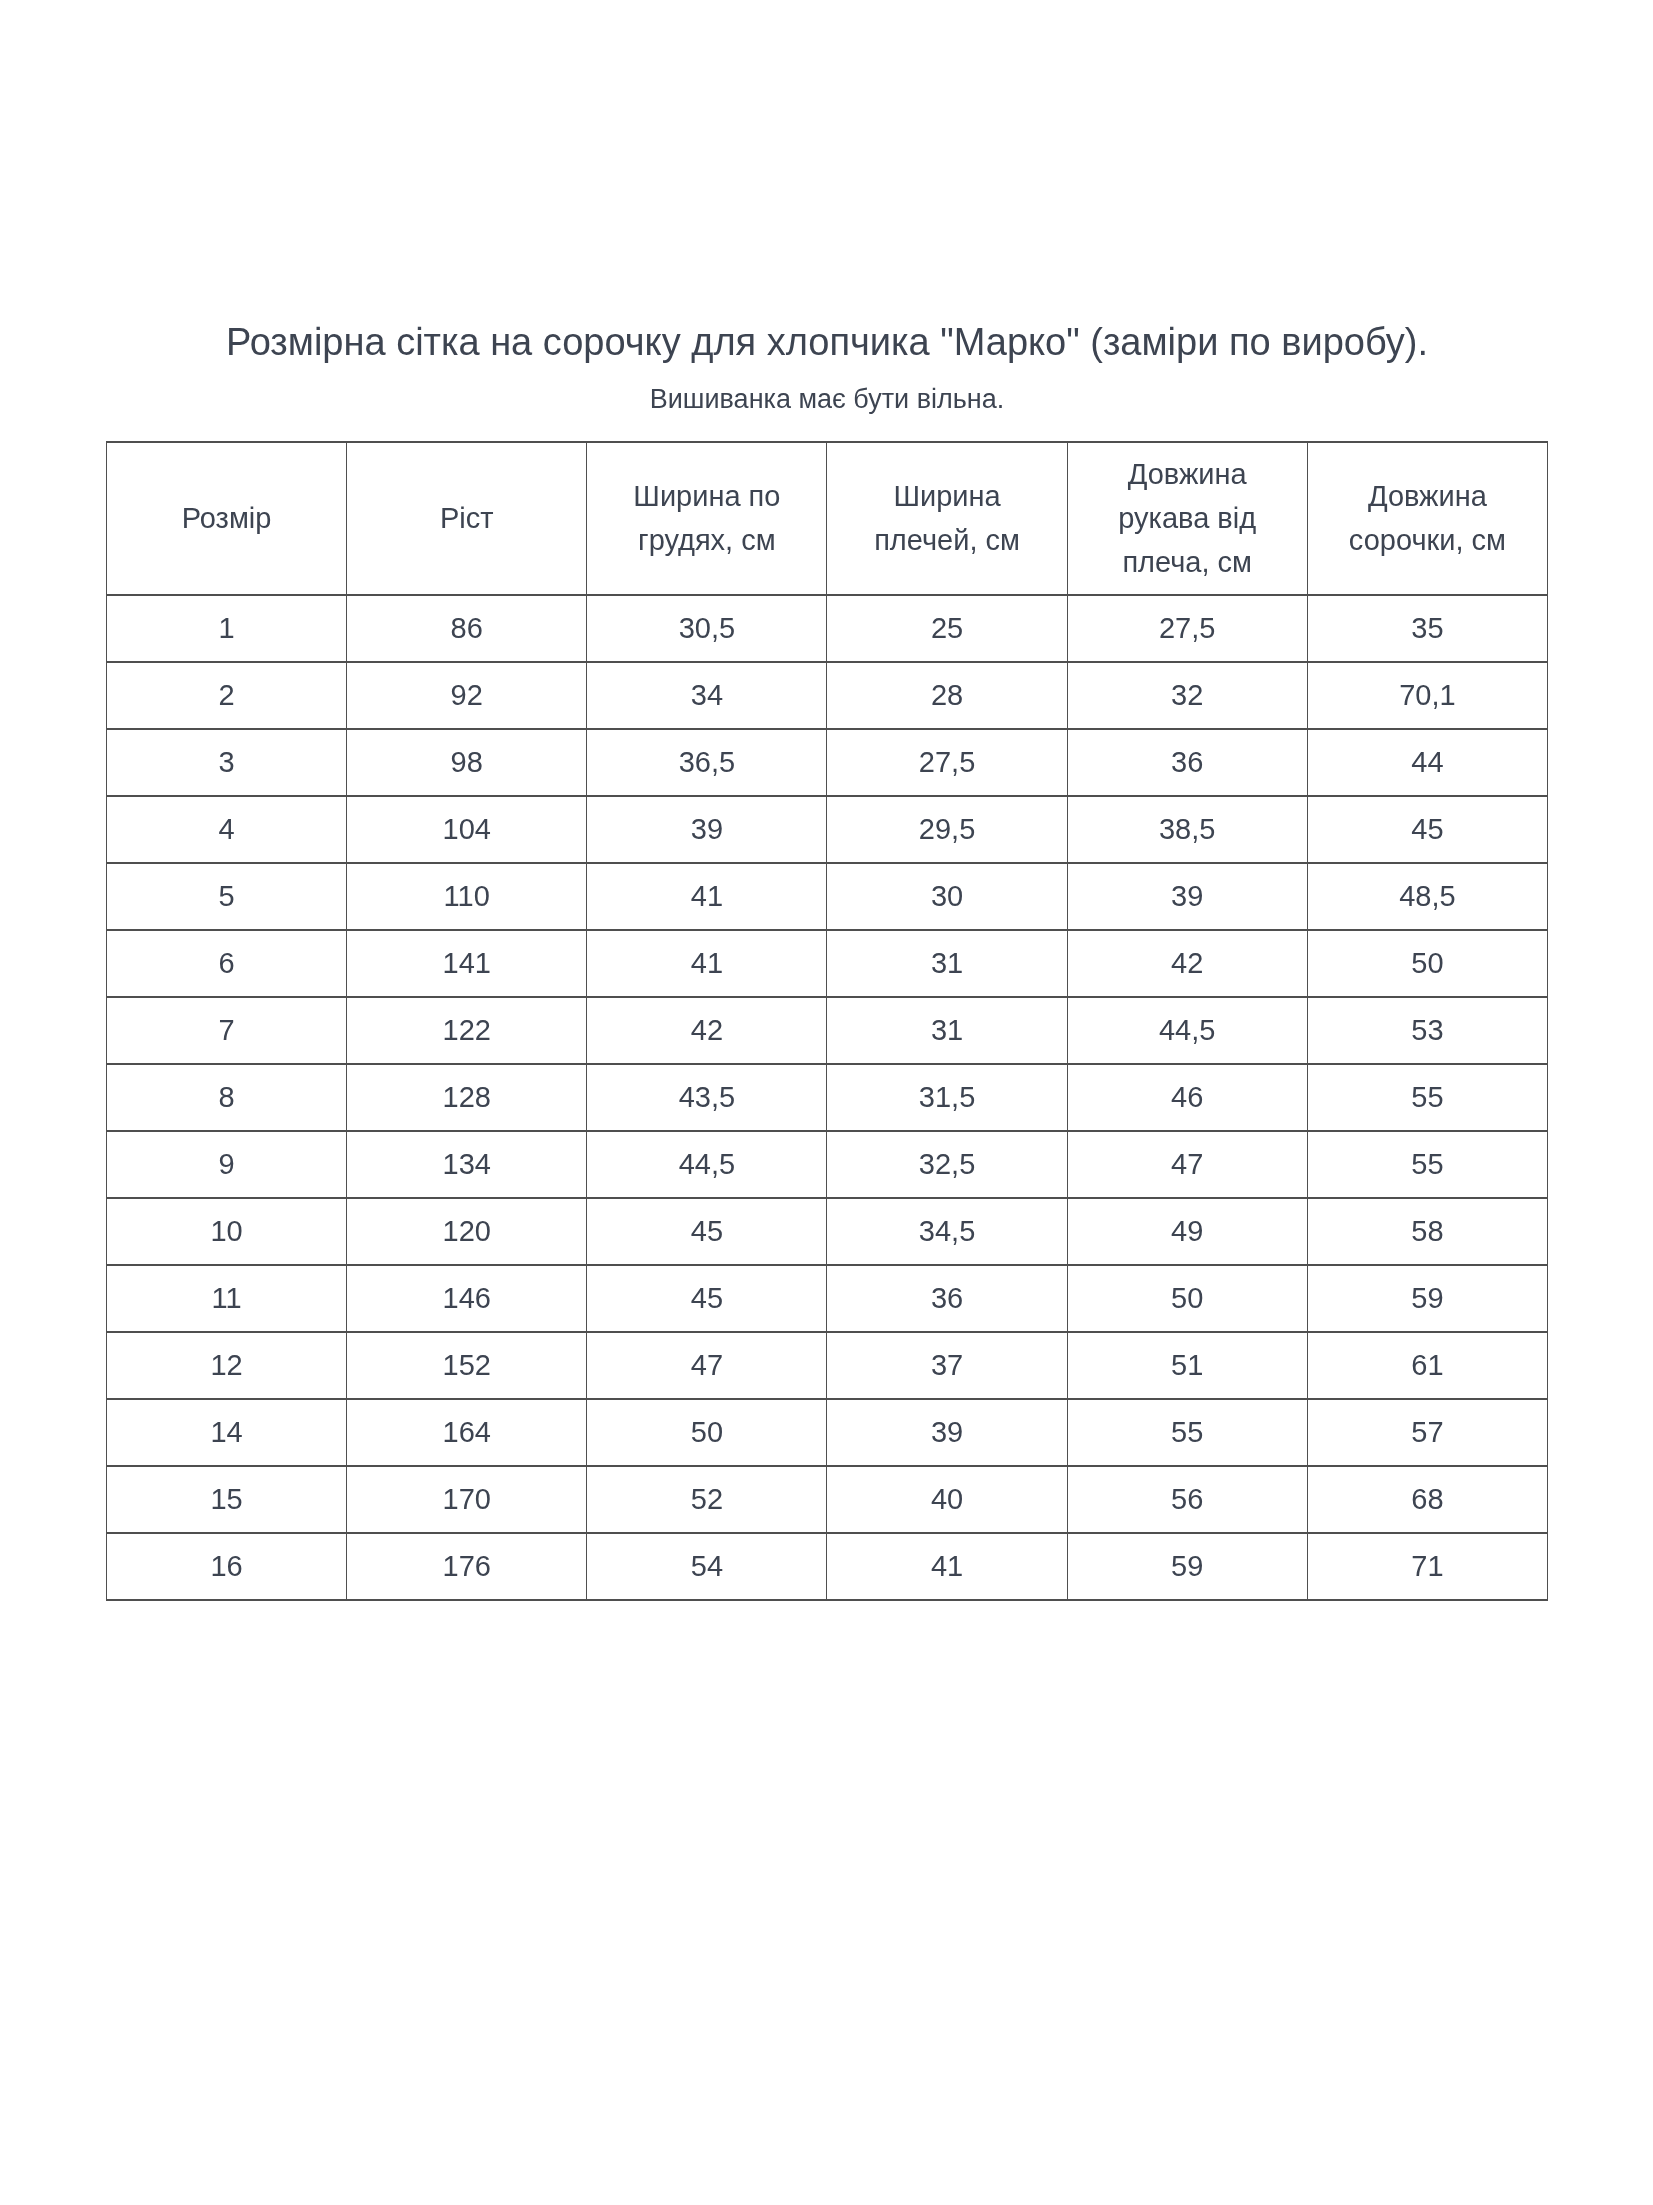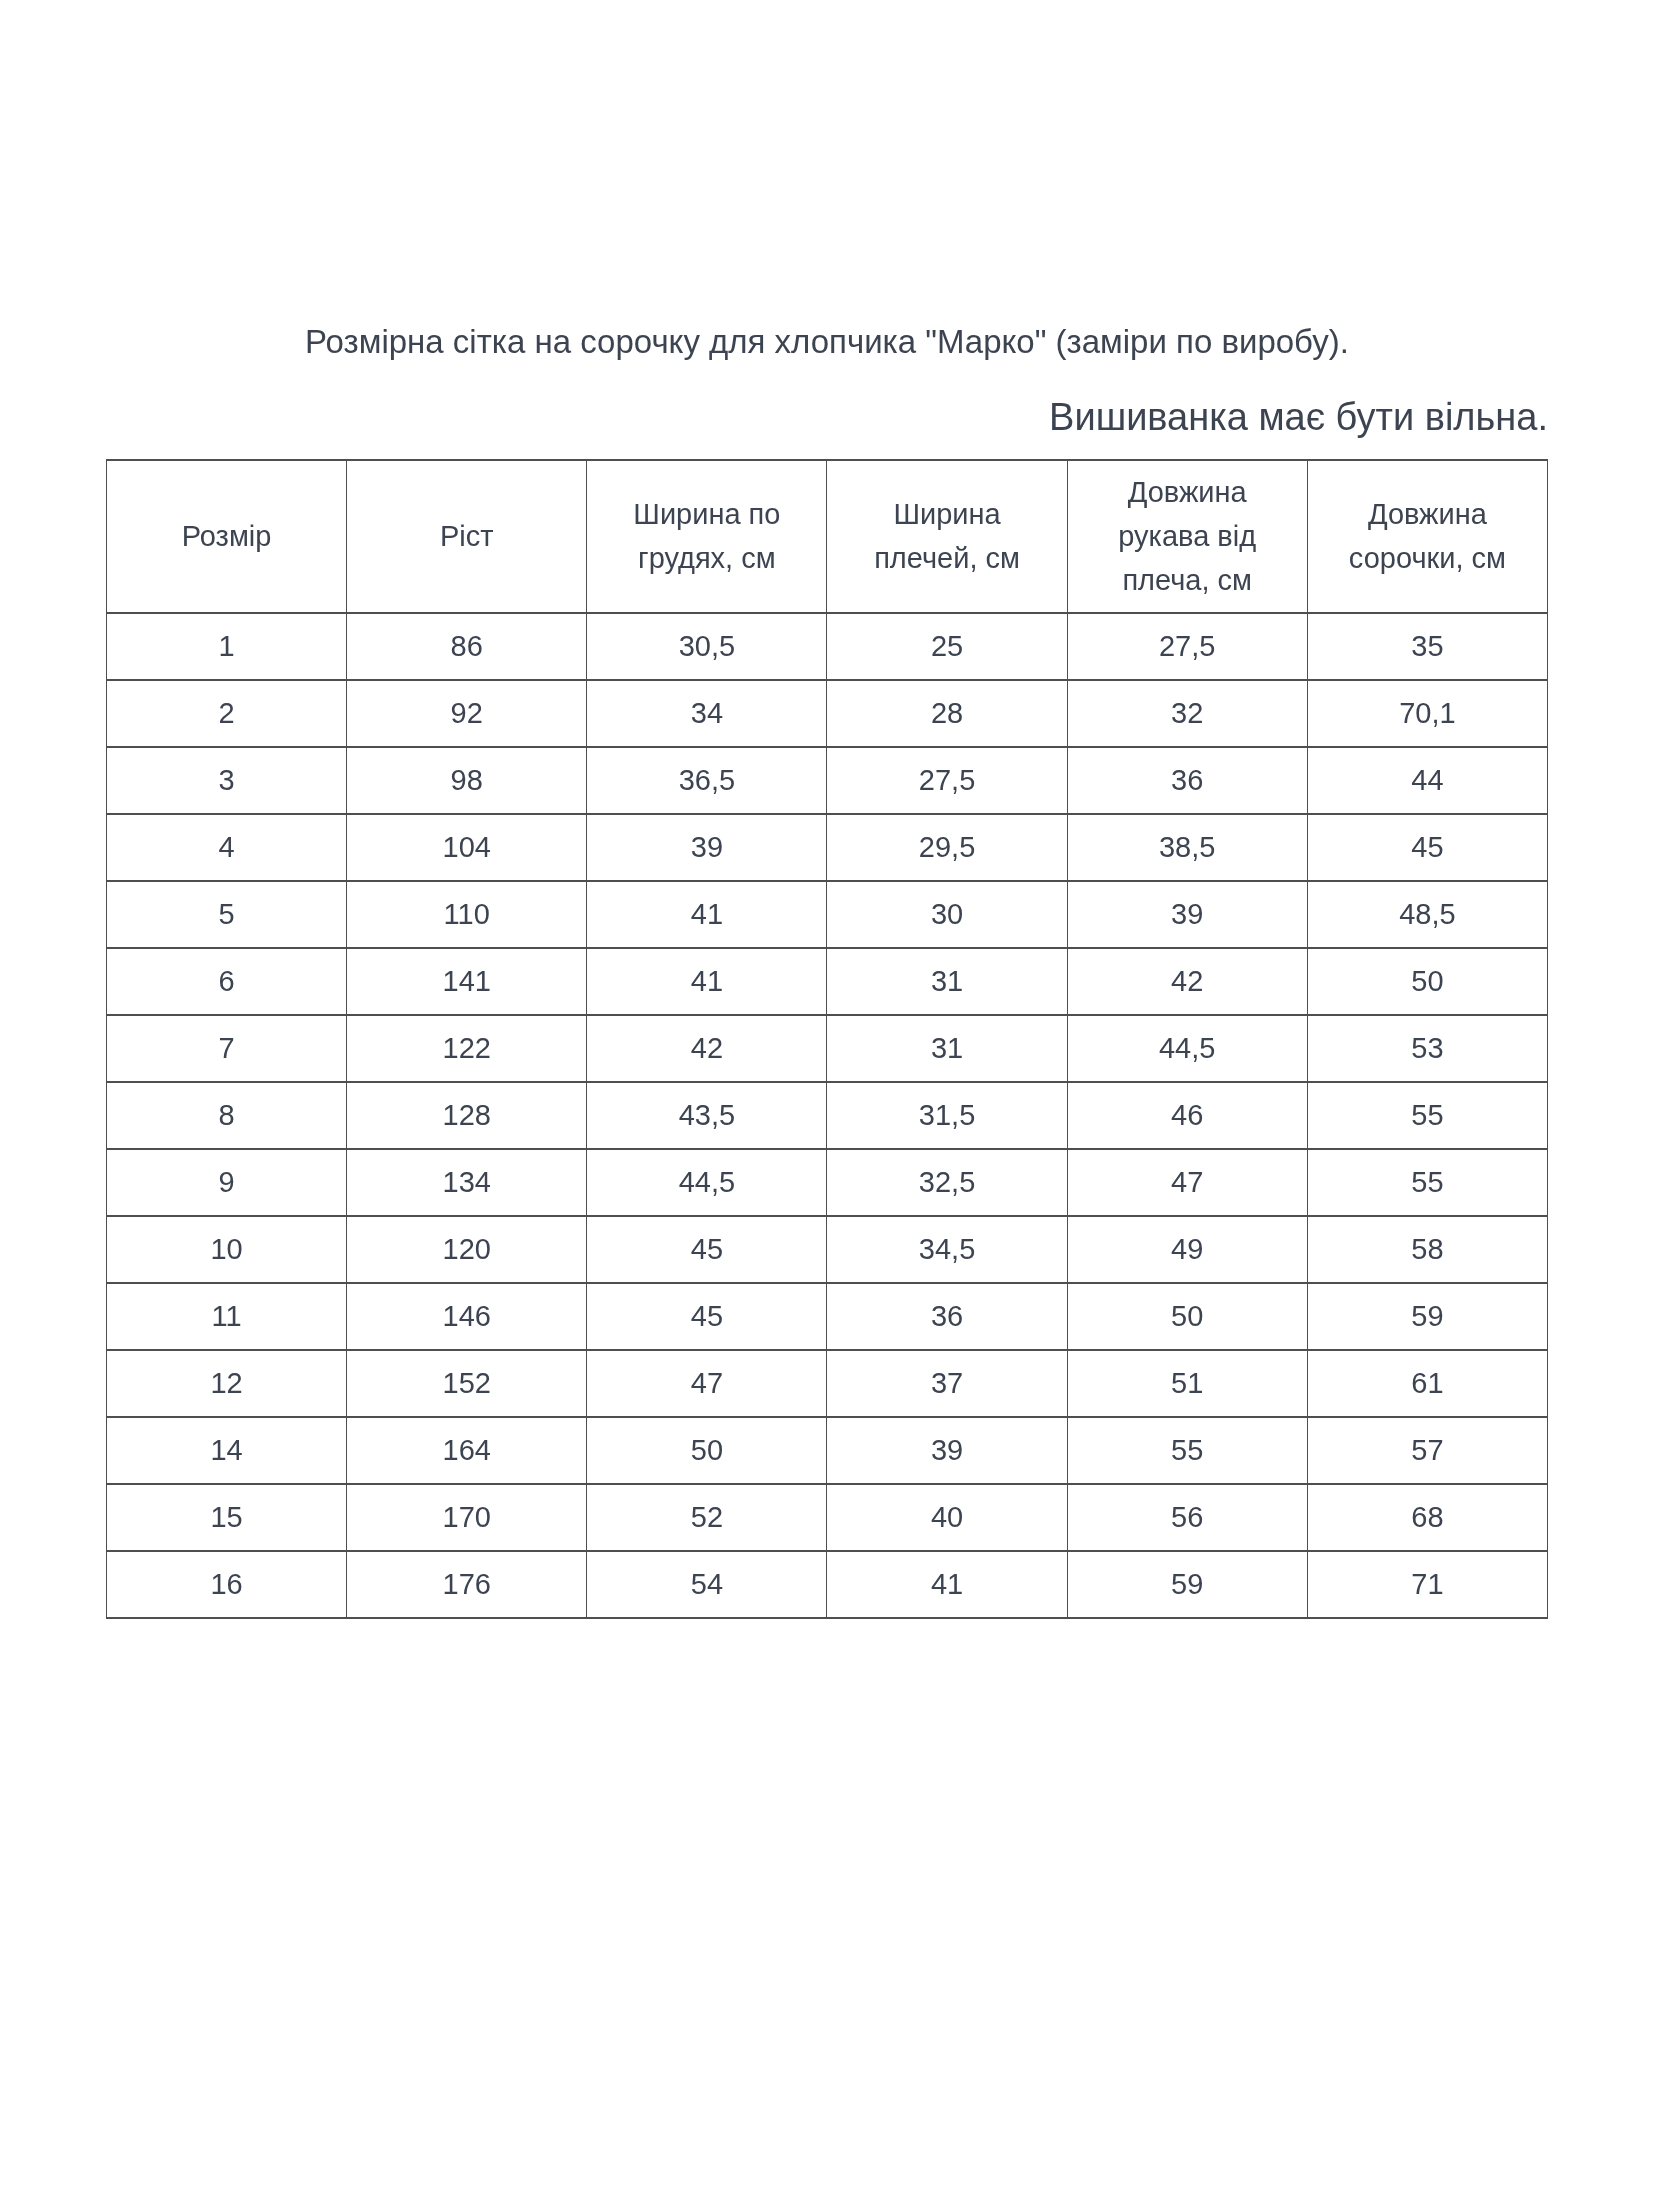--- a/index.html
+++ b/index.html
@@ -15,30 +15,30 @@
     font-family: "Liberation Sans", "DejaVu Sans", sans-serif;
     color: #3d4451;
     overflow: hidden;
   }
   .content {
     width: 1442px;
     margin: 0 auto;
   }
   .doc-title {
     padding-top: 320px;
-    font-size: 33px;
-    line-height: 44px;
-    text-align: center;
-    font-weight: normal;
-  }
-  .doc-subtitle {
-    margin-top: 31px;
     font-size: 38px;
     line-height: 44px;
-    text-align: right;
+    text-align: center;
+    font-weight: normal;
+  }
+  .doc-subtitle {
+    margin-top: 13px;
+    font-size: 27px;
+    line-height: 44px;
+    text-align: center;
     font-weight: normal;
   }
   table.size-table {
     margin-top: 19.6px;
     width: 100%;
     border-collapse: collapse;
     table-layout: fixed;
   }
   table.size-table th,
   table.size-table td {

